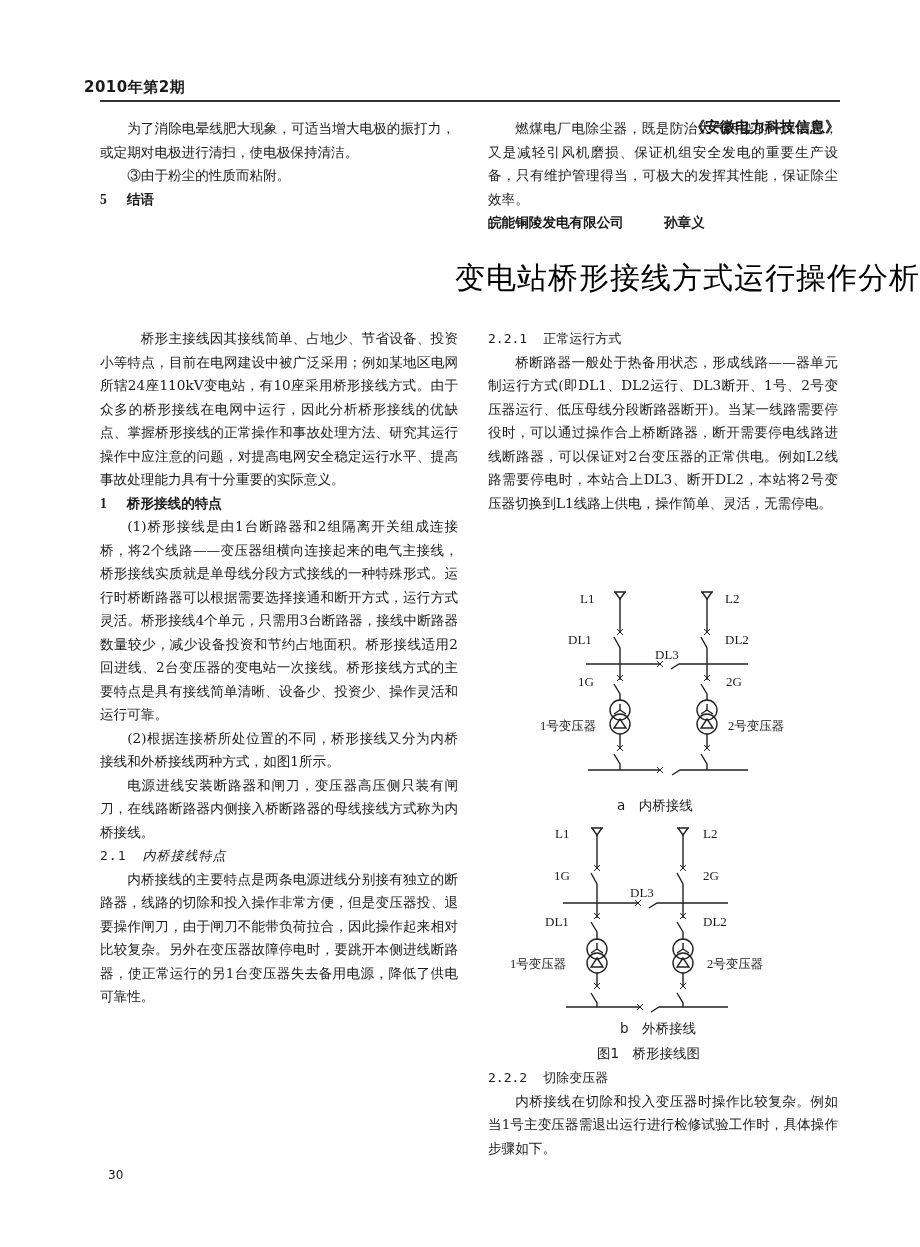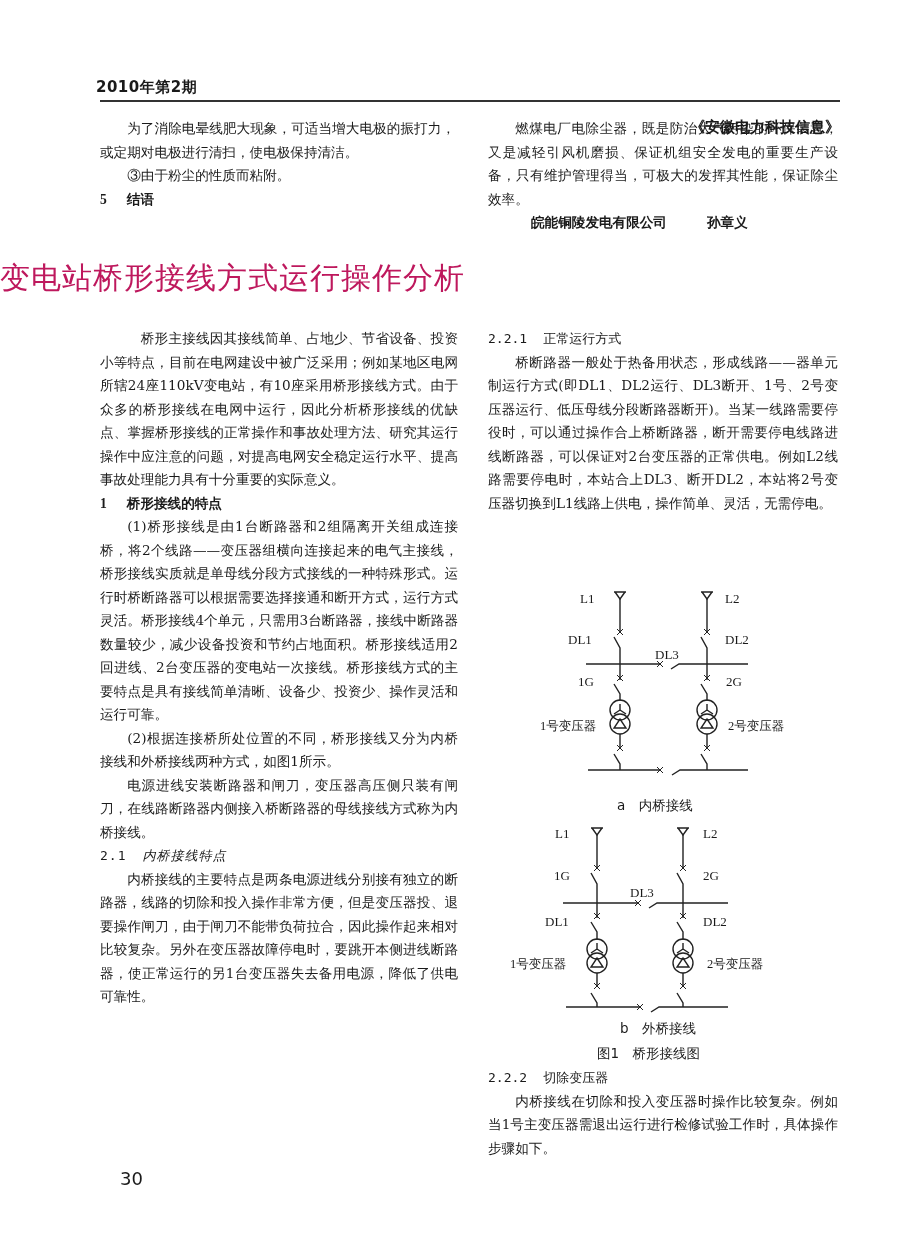--- a/index.html
+++ b/index.html
@@ -1,51 +1,51 @@
 <!DOCTYPE html>
 <html><head>
 <meta charset="utf-8">
 <style>
   html, body { margin:0; padding:0; background:#ffffff; }
   body { width:920px; height:1247px; position:relative; overflow:hidden;
          font-family:"DejaVu Serif", "Liberation Serif", serif; color:#1a1a1a; }
   .abs { position:absolute; }
-  .hdr-left { left:96px; top:78px; font-size:15px; font-weight:bold; font-family:"DejaVu Sans","Liberation Sans",sans-serif; letter-spacing:0.5px; }
+  .hdr-left { left:84px; top:78px; font-size:15px; font-weight:bold; font-family:"DejaVu Sans","Liberation Sans",sans-serif; letter-spacing:0.5px; }
   .hdr-right { right:80px; top:78px; font-size:15px; font-weight:bold; font-family:"DejaVu Sans","Liberation Sans",sans-serif;margin-top:40px; }
   .hdr-rule { left:100px; top:100px; width:740px; height:0; border-top:2px solid #333; }
   .para { font-size:13.6px; line-height:23.5px; text-align:justify; text-align-last:left; }
   .para p { margin:0; }
   .indent { text-indent:2em; }
   .h1sec { font-weight:bold; font-family:Liberation Serif, serif; font-size:13.6px; }
   .h2sec { font-size:13px; font-style:italic; letter-spacing:1px; }
   .num { font-family:"DejaVu Sans Mono","Liberation Mono",monospace; font-style:normal; margin-right:16px; font-size:13px; }
-  .title { left:0; width:920px; top:258px; text-align:left; font-size:30px; font-family:"DejaVu Sans","Liberation Sans",sans-serif; letter-spacing:1px; color:#be185d; }
+  .title { left:0; width:920px; top:258px; text-align:right; font-size:30px; font-family:"DejaVu Sans","Liberation Sans",sans-serif; letter-spacing:1px; color:#000000; }
   .sig { font-weight:bold; font-family:"DejaVu Sans","Liberation Sans",sans-serif; font-size:13.6px; }
-  .pageno { left:120px; top:1168px; font-size:18px; font-family:"DejaVu Sans","Liberation Sans",sans-serif; }
+  .pageno { left:108px; top:1168px; font-size:12px; font-family:"DejaVu Sans","Liberation Sans",sans-serif; }
   svg text { font-family:"Liberation Serif","DejaVu Serif",serif; fill:#1a1a1a; }
   .cap { font-size:13.5px; font-family:"DejaVu Sans","Liberation Sans",sans-serif; }
 </style>
 </head>
 <body>
 
 <div class="abs hdr-left">2010年第2期</div>
 <div class="abs hdr-right">《安徽电力科技信息》</div>
 <div class="abs hdr-rule"></div>
 
 <div class="abs para" style="left:100px; top:117px; width:355px;">
   <p class="indent">为了消除电晕线肥大现象，可适当增大电极的振打力，或定期对电极进行清扫，使电极保持清洁。</p>
   <p class="indent">③由于粉尘的性质而粘附。</p>
   <p class="h1sec">
     <span style="margin-right:20px;">5</span><span>结语</span>
   </p>
 </div>
 
 <div class="abs para" style="left:488px; top:117px; width:350px;">
   <p class="indent">燃煤电厂电除尘器，既是防治大气污染的环保装置，又是减轻引风机磨损、保证机组安全发电的重要生产设备，只有维护管理得当，可极大的发挥其性能，保证除尘效率。</p>
-  <p class="sig" style="text-align:right; padding-right:34px;margin-left:43px;">
+  <p class="sig" style="text-align:right; padding-right:34px;">
     <span style="margin-right:40px;">皖能铜陵发电有限公司</span><span>孙章义</span>
   </p>
 </div>
 
 <div class="abs title">变电站桥形接线方式运行操作分析</div>
 
 <div class="abs para" style="left:100px; top:327px; width:358px;">
   <p class="indent" style="text-indent:3em;">桥形主接线因其接线简单、占地少、节省设备、投资小等特点，目前在电网建设中被广泛采用；例如某地区电网所辖24座110kV变电站，有10座采用桥形接线方式。由于众多的桥形接线在电网中运行，因此分析桥形接线的优缺点、掌握桥形接线的正常操作和事故处理方法、研究其运行操作中应注意的问题，对提高电网安全稳定运行水平、提高事故处理能力具有十分重要的实际意义。</p>
   <p class="h1sec">
     <span style="margin-right:20px;">1</span><span>桥形接线的特点</span>

